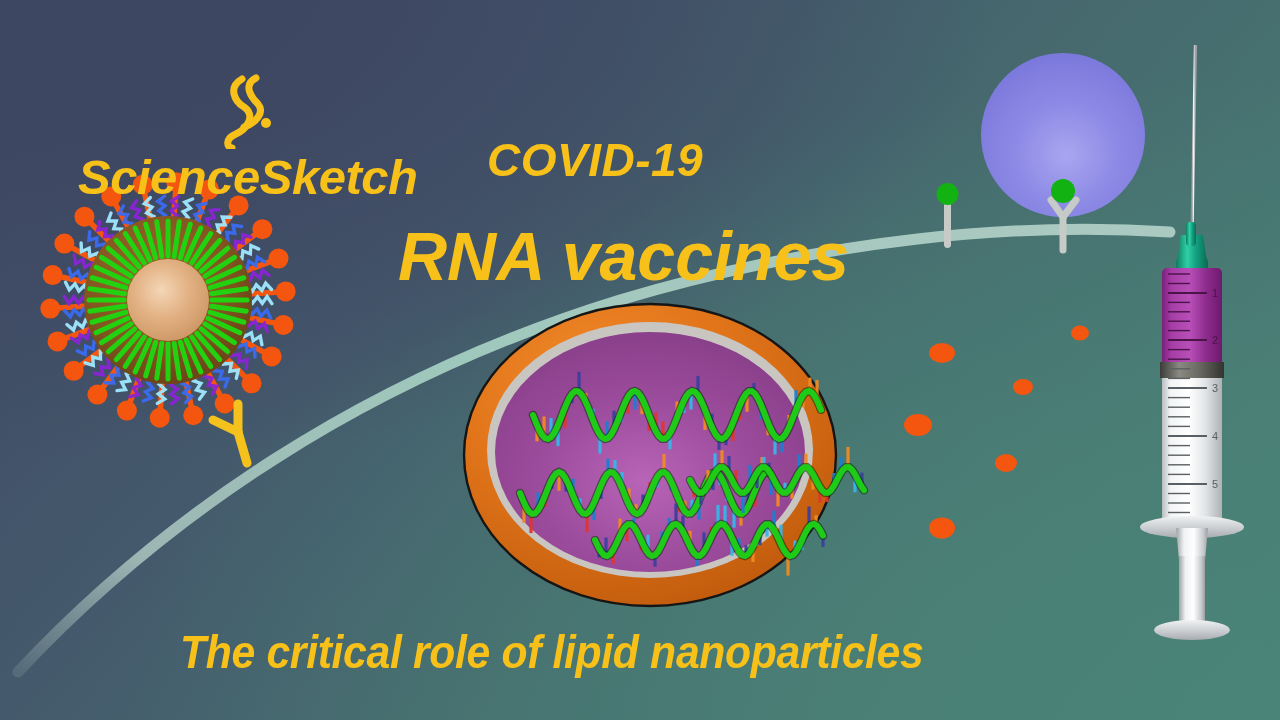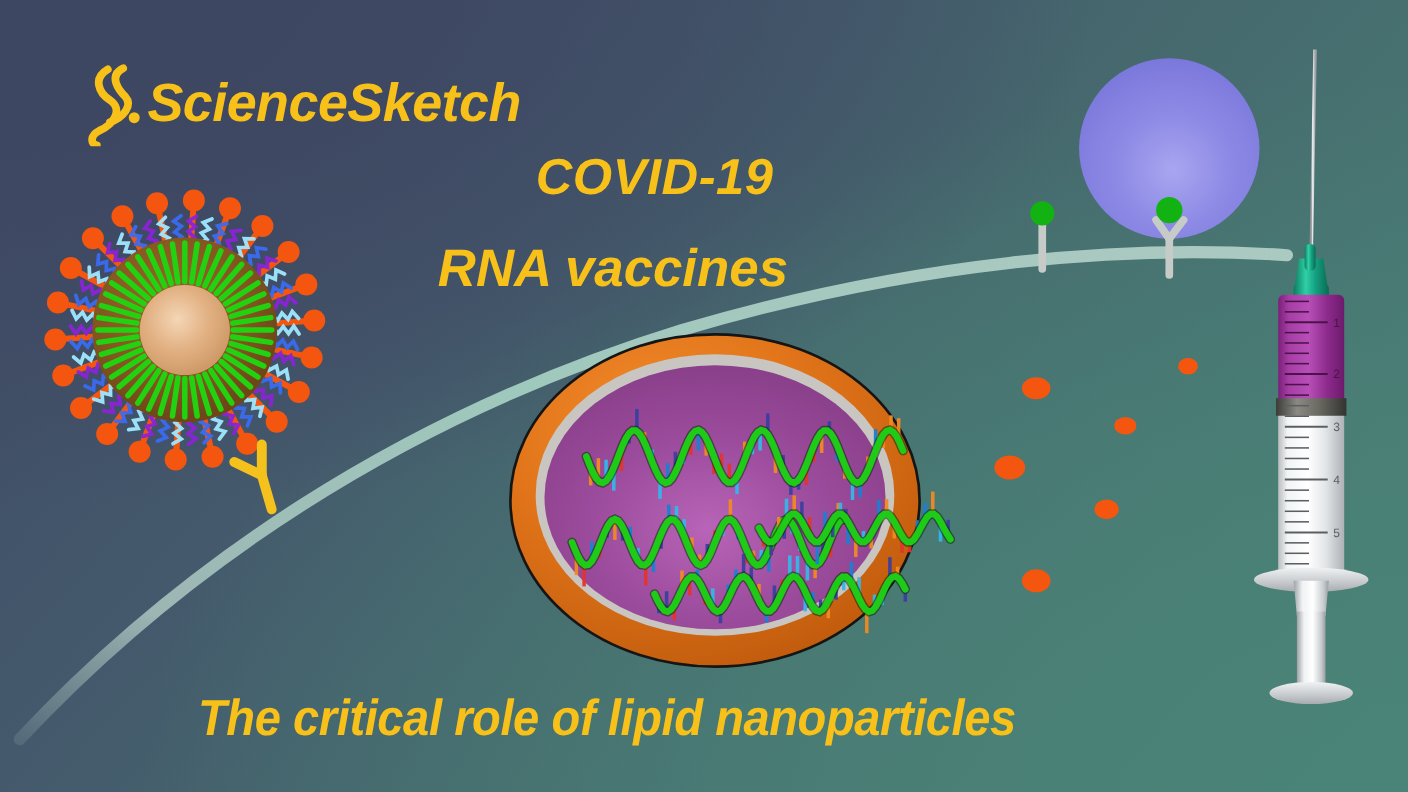--- a/index.html
+++ b/index.html
@@ -12,37 +12,37 @@
     background:
       radial-gradient(120% 110% at 8% 0%, rgba(62,71,98,1) 0%, rgba(62,71,98,0.92) 18%, rgba(62,71,98,0) 58%),
       radial-gradient(120% 120% at 100% 100%, rgba(74,131,119,1) 0%, rgba(74,131,119,0.55) 40%, rgba(74,131,119,0) 75%),
       linear-gradient(132deg, #3e4762 0%, #44596c 32%, #466a6e 58%, #4a8377 100%);
   }
   #stage svg.layer{position:absolute;left:0;top:0;width:1280px;height:720px;overflow:visible;}
 
   
   .txt{position:absolute;color:#f8c119;white-space:nowrap;}
   #logo-wrap{
-    position:absolute;left:78px;top:55px;
-    display:flex;align-items:center;gap:4px;
+    position:absolute;left:78px;top:71px;
+    display:flex;align-items:center;gap:4px;flex-direction:column;
   }
   #logo-mark{width:52px;height:78px;flex:0 0 auto;}
   #logo-text{
     font-size:49px;font-style:italic;font-weight:700;
     color:#f8c119;letter-spacing:-0.5px;line-height:1;
     font-family:"Liberation Sans", sans-serif;
   }
   #title-1{
     left:487px;top:133px;
     font-size:46px;font-weight:700;font-style:italic;
     letter-spacing:0.5px;
   }
   #title-2{
     left:398px;top:217px;
-    font-size:48px;font-weight:700;font-style:italic;
+    font-size:68px;font-weight:700;font-style:italic;
     letter-spacing:0px;
   }
   #subtitle{
     left:180px;top:625px;
     font-size:46px;font-weight:700;font-style:italic;
     transform:scaleX(0.93);transform-origin:left center;
     letter-spacing:-0.4px;
   }
 </style>
 </head>

